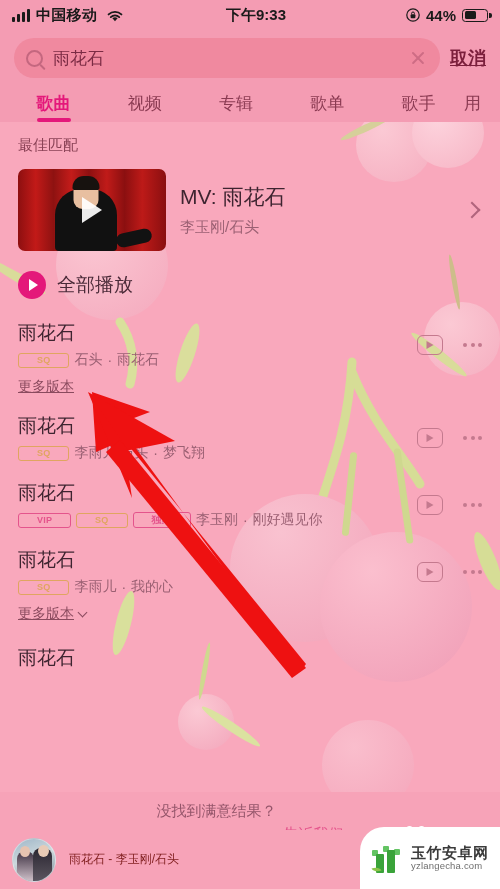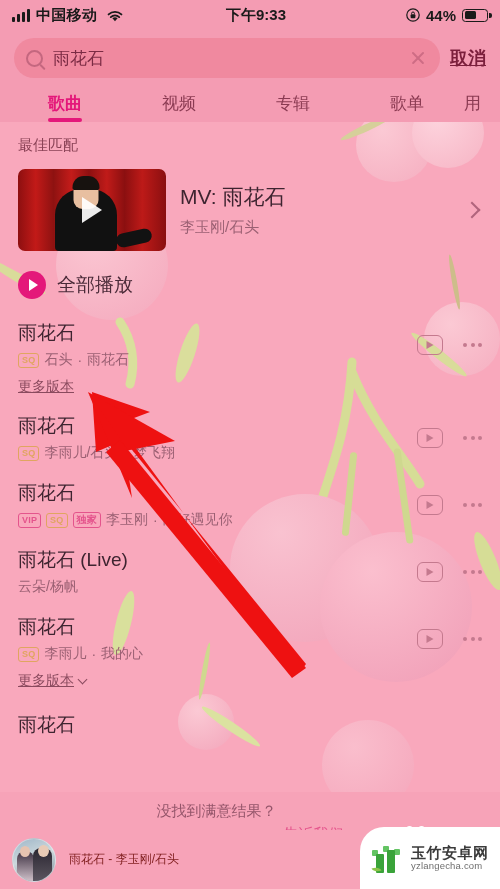--- a/index.html
+++ b/index.html
@@ -97,21 +97,21 @@
     display:flex; align-items:center; justify-content:center; flex:none; }
   .pa-circle i{ display:block; width:0;height:0;
     border-left:9px solid #fff;border-top:6px solid transparent;border-bottom:6px solid transparent;
     margin-left:3px; }
   .pa-label{ font-size:19px; color:#4a2a38; }
 
   .song{ display:flex; align-items:center; padding:9px 18px 9px; min-height:58px; }
   .song-main{ flex:1; min-width:0; }
   .song-title{ font-size:19px; color:#3e2430; margin-bottom:5px; white-space:nowrap; overflow:hidden; }
   .song-meta{ display:flex; align-items:center; gap:5px; font-size:14px; color:#9b6073; white-space:nowrap; }
-  .badge{ font-size:9px; line-height:1; padding:2px 3px; border-radius:3px; border:1px solid; flex:none;
+  .badge{ font-size:9px; line-height:1; padding:2px 18px; border-radius:3px; border:1px solid; flex:none;
     font-weight:bold; letter-spacing:.2px; }
   .badge.sq{ color:#e0a560; border-color:#e0a560; }
   .badge.vip{ color:#e4548c; border-color:#e4548c; }
   .badge.excl{ color:#e4548c; border-color:#e4548c; font-size:10px; }
   .song-actions{ display:flex; align-items:center; gap:20px; flex:none; padding-left:10px; }
   .mvbtn{ width:26px; height:20px; border:1.8px solid #c4798e; border-radius:6px; position:relative; }
   .mvbtn::after{ content:""; position:absolute; left:50%; top:50%; transform:translate(-50%,-50%);
     width:0;height:0;border-left:7px solid #c4798e;border-top:4.5px solid transparent;border-bottom:4.5px solid transparent; }
   .dots{ display:flex; gap:3.5px; }
   .dots i{ width:4px; height:4px; border-radius:50%; background:#c4798e; display:block; }
@@ -201,20 +201,21 @@
         <span class="q">雨花石</span>
         <span class="clearx"></span>
       </div>
       <span class="cancel">取消</span>
     </div>
     <div class="tabs">
       <div class="tab active">歌曲</div>
       <div class="tab">视频</div>
       <div class="tab">专辑</div>
       <div class="tab">歌单</div>
+      <div class="tab">歌手</div>
       <div class="tab cut">用</div>
     </div>
   </div>
 
   <div class="bg">
 
     <div class="cherry" style="left:356px;top:-14px;width:76px;height:74px;background:radial-gradient(circle at 35% 30%,#fbc9d4,#f5aec0);"></div>
     <div class="cherry" style="left:412px;top:-24px;width:72px;height:70px;background:radial-gradient(circle at 35% 30%,#fdd3dd,#f6b4c4);"></div>
 
     <div class="stem" style="left:338px;top:2px;width:58px;height:7px;background:#d6cf9a;border-radius:50%;transform:rotate(-25deg);"></div>
@@ -330,36 +331,20 @@
       <div class="song-actions">
         <span class="mvbtn"></span>
         <span class="dots">
             <i></i>
             <i></i>
             <i></i>
           </span>
       </div>
     </div>
 
-    <div class="song">
-      <div class="song-main">
-        <div class="song-title">雨花石 (Live)</div>
-        <div class="song-meta">
-          <span>云朵/杨帆</span>
-        </div>
-      </div>
-      <div class="song-actions">
-        <span class="mvbtn"></span>
-        <span class="dots">
-            <i></i>
-            <i></i>
-            <i></i>
-          </span>
-      </div>
-    </div>
 
     <div class="song">
       <div class="song-main">
         <div class="song-title">雨花石</div>
         <div class="song-meta">
           <span class="badge sq">SQ</span>
           <span>李雨儿</span>
           <span>·</span>
           <span>我的心</span>
         </div>

